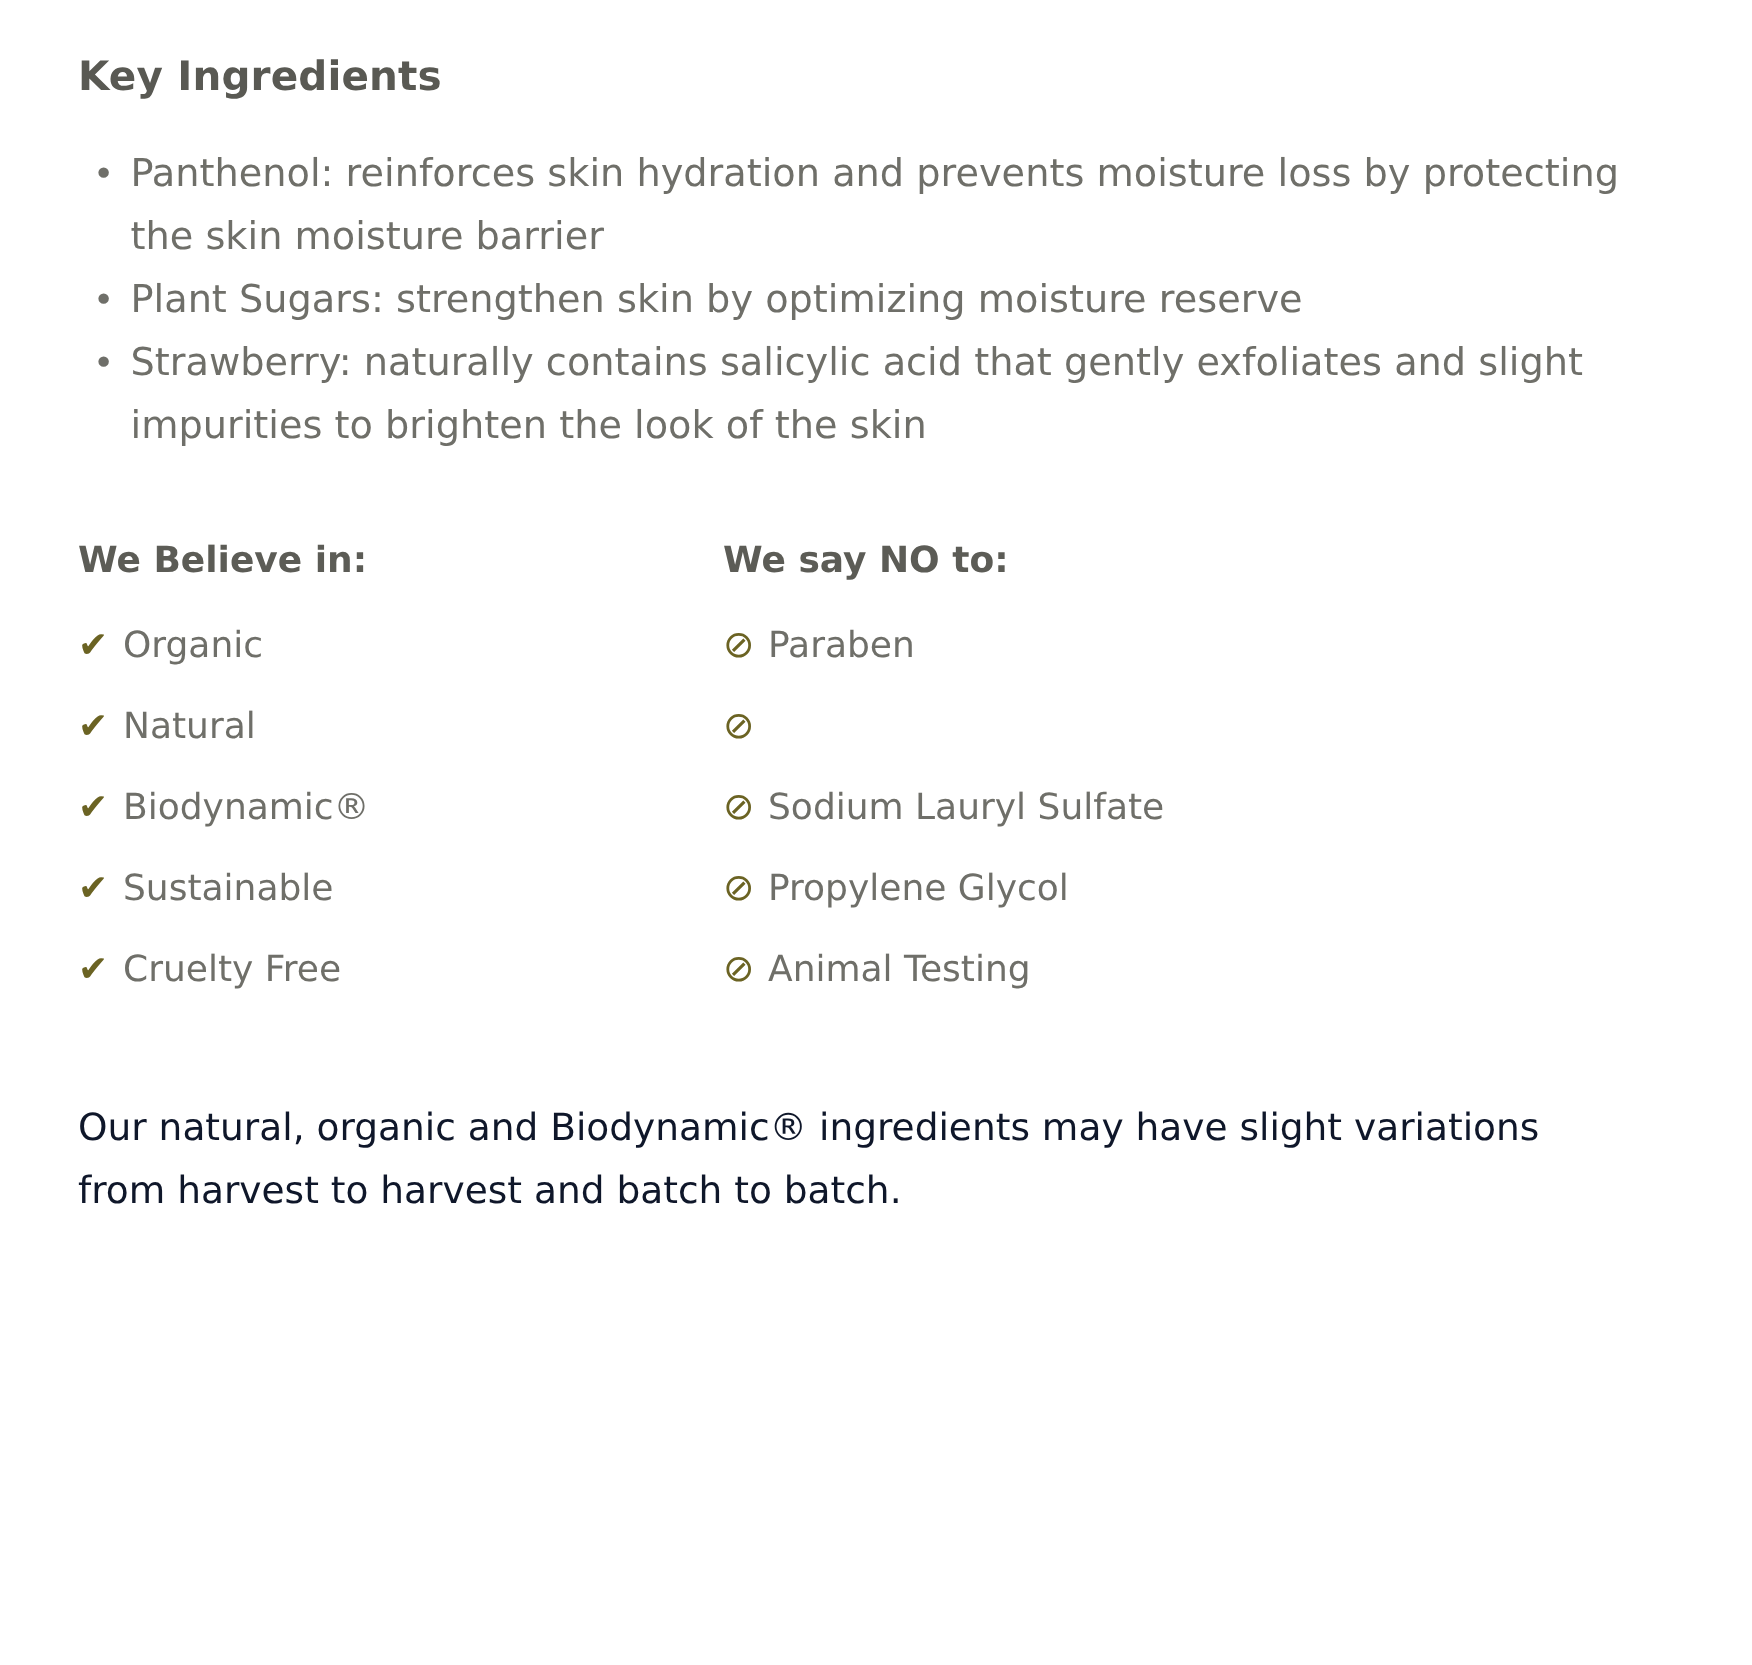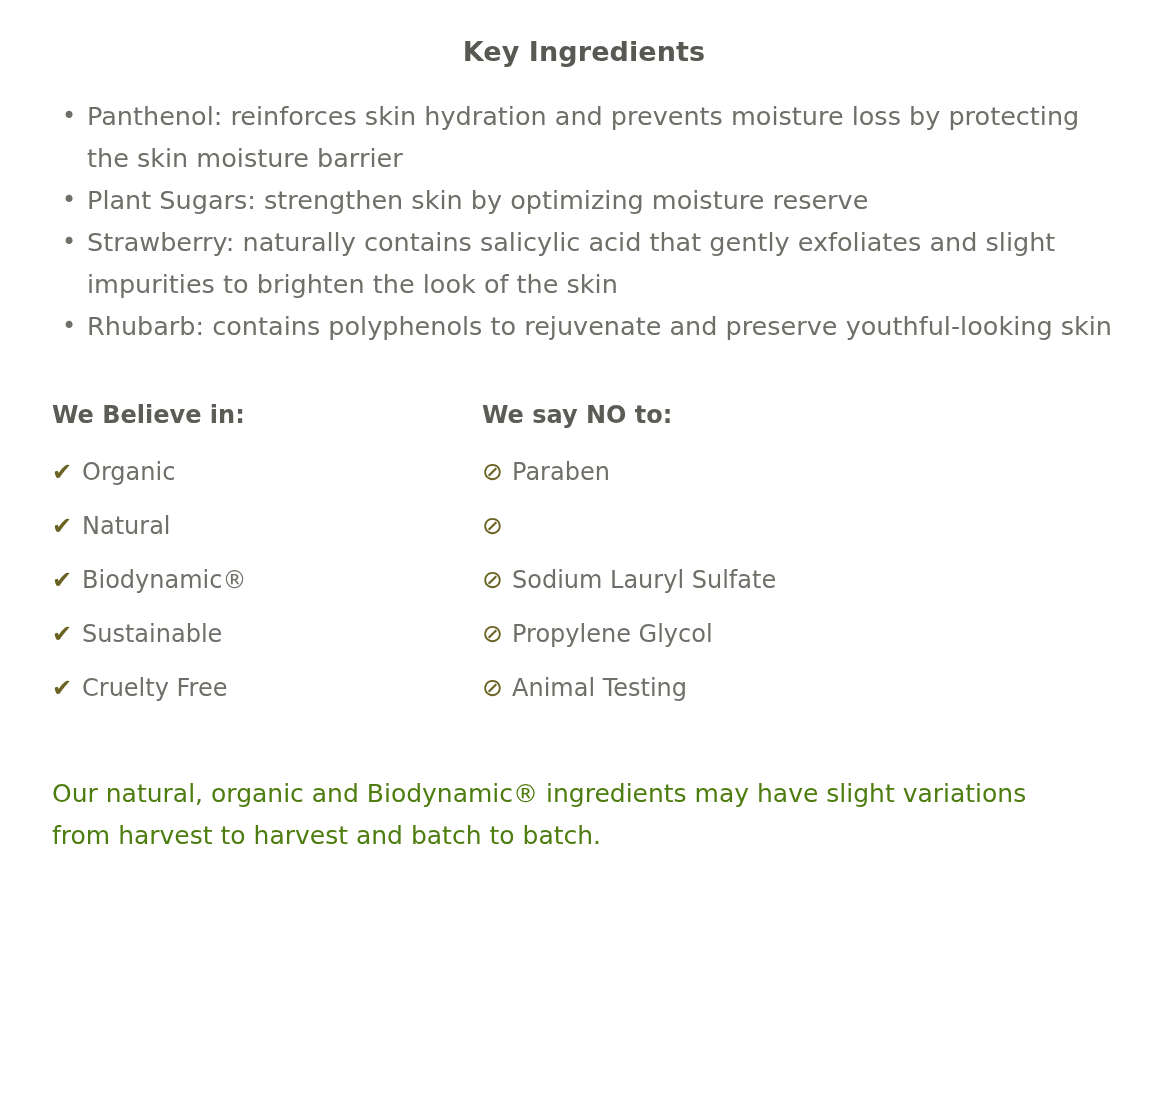--- a/index.html
+++ b/index.html
@@ -18,21 +18,20 @@
     padding: 36px 52px 0 52px;
     box-sizing: border-box;
     width: 1168px;
   }
   .section-title {
     font-size: 27px;
     font-weight: bold;
     color: #595953;
     margin: 0 0 28px 0;
     letter-spacing: 0.1px;
-    text-align: center;
   }
   ul.ingredients {
     list-style: none;
     margin: 0;
     padding: 0;
   }
   ul.ingredients li {
     position: relative;
     padding-left: 35px;
     font-size: 25.5px;
@@ -85,36 +84,35 @@
     font-weight: normal;
     font-size: 25px;
   }
   .item-label {
     display: inline-block;
   }
   .footnote {
     margin-top: 58px;
     font-size: 25px;
     line-height: 42px;
-    color: #4d7c0f;
+    color: #0f172a;
     max-width: 1030px;
   }
 </style>
 </head>
 <body>
 
 <div class="page">
 
   <h2 class="section-title">Key Ingredients</h2>
 
   <ul class="ingredients">
     <li>Panthenol: reinforces skin hydration and prevents moisture loss by protecting the skin moisture barrier</li>
     <li>Plant Sugars: strengthen skin by optimizing moisture reserve</li>
     <li>Strawberry: naturally contains salicylic acid that gently exfoliates and slight impurities to brighten the look of the skin</li>
-    <li>Rhubarb: contains polyphenols to rejuvenate and preserve youthful-looking skin</li>
   </ul>
 
   <div class="columns">
 
     <div class="col first">
       <div class="col-title">We Believe in:</div>
 
       <div class="item-row">
         <span class="mark">✔</span>
         <span class="item-label">Organic</span>

